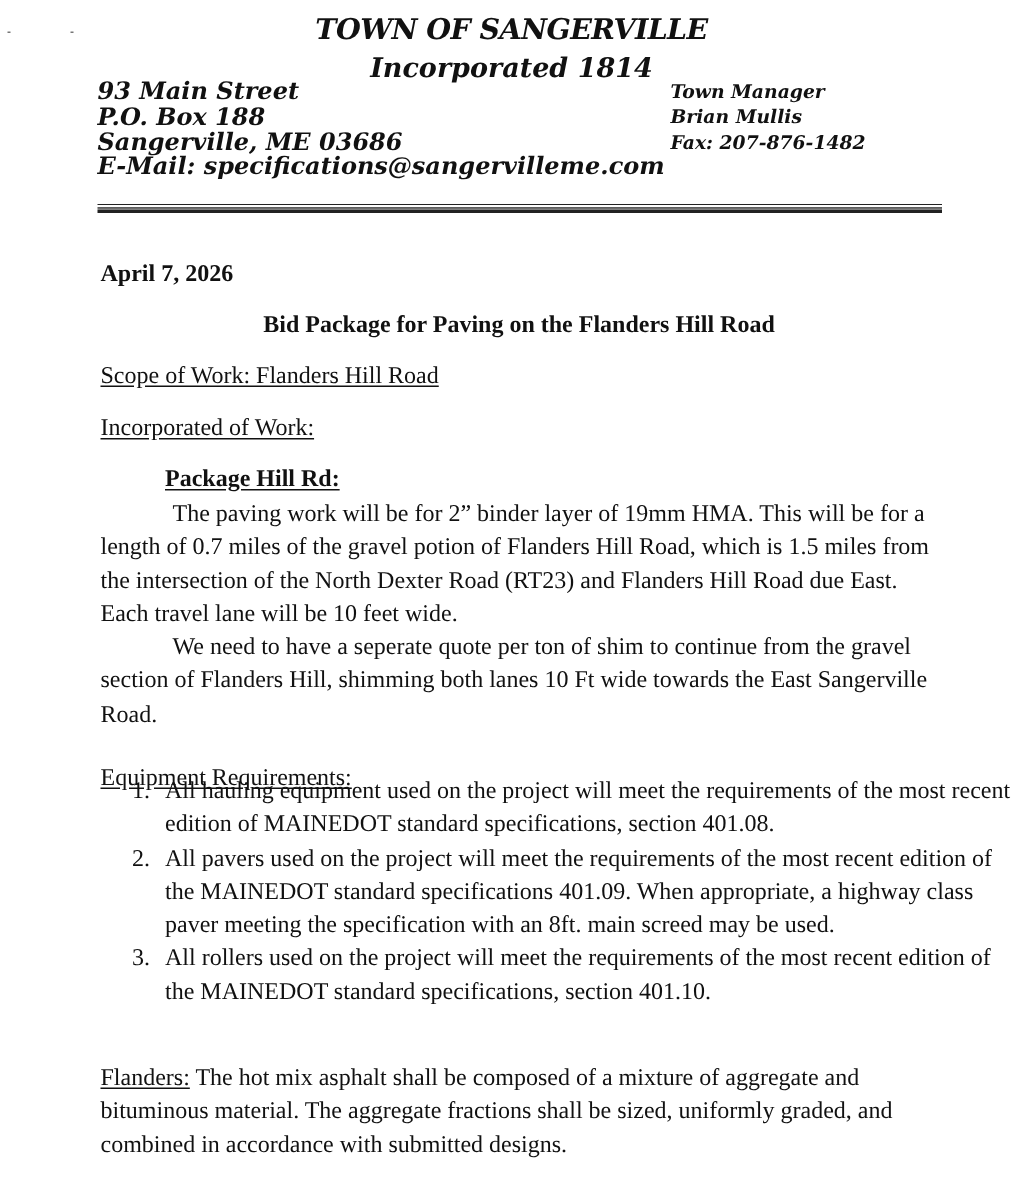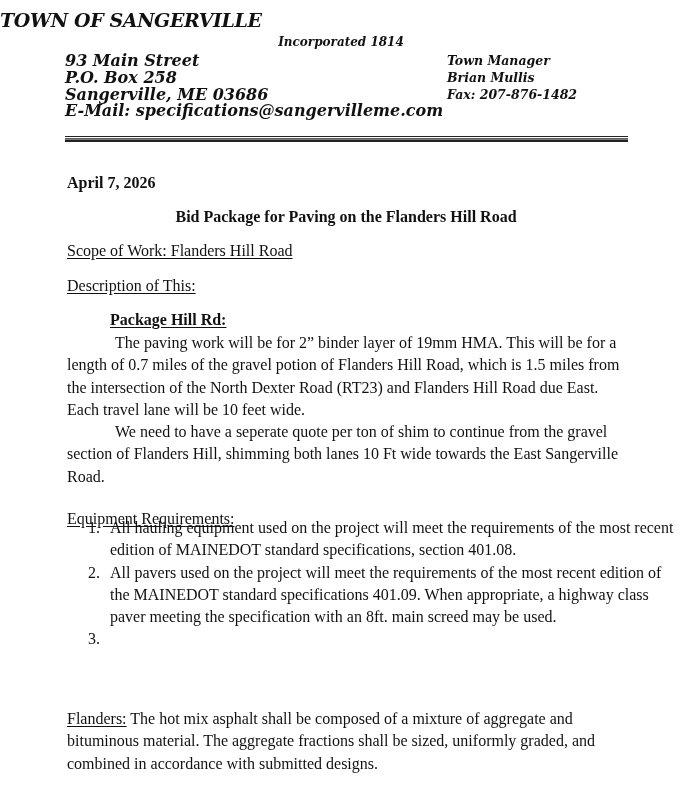--- a/index.html
+++ b/index.html
@@ -1,20 +1,20 @@
 <!DOCTYPE html>
 <html><head>
 <meta charset="utf-8">
 <style>
   html, body { margin:0; padding:0; background:#ffffff; }
   body { width:682px; height:800px; position:relative; overflow:hidden; color:#111; }
   .hdr { font-family:"DejaVu Serif", serif; font-style:italic; font-weight:bold; color:#111; }
   .stray { position:absolute; top:21px; width:2px; height:1px; background:#777; }
-  #town-title { position:absolute; left:0; width:682px; top:9px; text-align:left; font-size:19px; letter-spacing:-0.4px; }
-  #incorporated { position:absolute; left:0; width:682px; top:35px; text-align:center; font-size:12px; }
+  #town-title { position:absolute; left:0; width:682px; top:9px; text-align:center; font-size:19px; letter-spacing:-0.4px; }
+  #incorporated { position:absolute; left:0; width:682px; top:35px; text-align:center; font-size:18px; }
   .addr { position:absolute; left:65px; top:53px; font-size:16px; line-height:16.8px; }
   .mgr { position:absolute; left:447px; top:53px; font-size:12.5px; line-height:16.8px; }
   .divider { position:absolute; left:65px; width:563px; top:136px; height:6px;
      background:linear-gradient(#222 0,#222 1px,#fff 1px,#fff 2px,#555 2px,#888 4px,#222 4px,#222 6px); }
   .body { font-family:"Liberation Serif", serif; font-size:16px; color:#111; }
   .abs { position:absolute;margin-top:14px; }
   #date { left:67px; top:160px; font-weight:bold; }
   #bid-title { left:0; width:692px; top:194px; text-align:center; font-weight:bold; }
   .u { text-decoration:underline; text-underline-offset:2px; }
   #scope { left:67px; top:228px; }
@@ -34,43 +34,43 @@
 <body>
 
 <div class="stray" style="left:5px;"></div>
 <div class="stray" style="left:47px;"></div>
 
 <div id="town-title" class="hdr">TOWN OF SANGERVILLE</div>
 <div id="incorporated" class="hdr">Incorporated 1814</div>
 
 <div class="addr hdr">
   <div>93 Main Street</div>
-  <div>P.O. Box 258</div>
+  <div>P.O. Box 188</div>
   <div>Sangerville, ME  03686</div>
   <div>E-Mail: specifications@sangervilleme.com</div>
 </div>
 
 <div class="mgr hdr">
   <div>Town Manager</div>
   <div>Brian Mullis</div>
   <div>Fax: 207-876-1482</div>
 </div>
 
 <div class="divider"></div>
 
 <div id="date" class="body abs">April 7, 2026</div>
 <div id="bid-title" class="body abs">Bid Package for Paving on the Flanders Hill Road</div>
 <div id="scope" class="body abs u">Scope of Work: Flanders Hill Road</div>
-<div id="desc" class="body abs u">Description of This:</div>
+<div id="desc" class="body abs u">Incorporated of Work:</div>
 <div id="road-heading" class="body abs u">Package Hill Rd:</div>
 
 <div id="para1" class="body abs para"><span class="indent"></span><span>The paving work will be for 2” binder layer of 19mm HMA.  This will be for a length of 0.7 miles of the gravel potion of Flanders Hill Road, which is 1.5 miles from the intersection of the North Dexter Road (RT23) and Flanders Hill Road due East. Each travel lane will be 10 feet wide.</span></div>
 <div id="para2" class="body abs para"><span class="indent"></span><span>We need to have a seperate quote per ton of shim to continue from the gravel section of Flanders Hill, shimming both lanes 10 Ft wide towards the East Sangerville Road.</span></div>
 
 <div id="equip-heading" class="body abs u">Equipment Requirements:</div>
 
 <ol class="req body">
   <li><span class="num">1.</span><span>All hauling equipment used on the project will meet the requirements of the most recent edition of MAINEDOT standard specifications, section 401.08.</span></li>
   <li><span class="num">2.</span><span>All pavers used on the project will meet the requirements of the most recent edition of the MAINEDOT standard specifications 401.09.  When appropriate, a highway class paver meeting the specification with an 8ft. main screed may be used.</span></li>
-  <li><span class="num">3.</span></li>
+  <li><span class="num">3.</span><span>All rollers used on the project will meet the requirements of the most recent edition of the MAINEDOT standard specifications, section 401.10.</span></li>
 </ol>
 
 <div id="materials" class="body abs para"><span class="u">Flanders:</span><span> The hot mix asphalt shall be composed of a mixture of aggregate and bituminous material.  The aggregate fractions shall be sized, uniformly graded, and combined in accordance with submitted designs.</span></div>
 
 </body></html>

